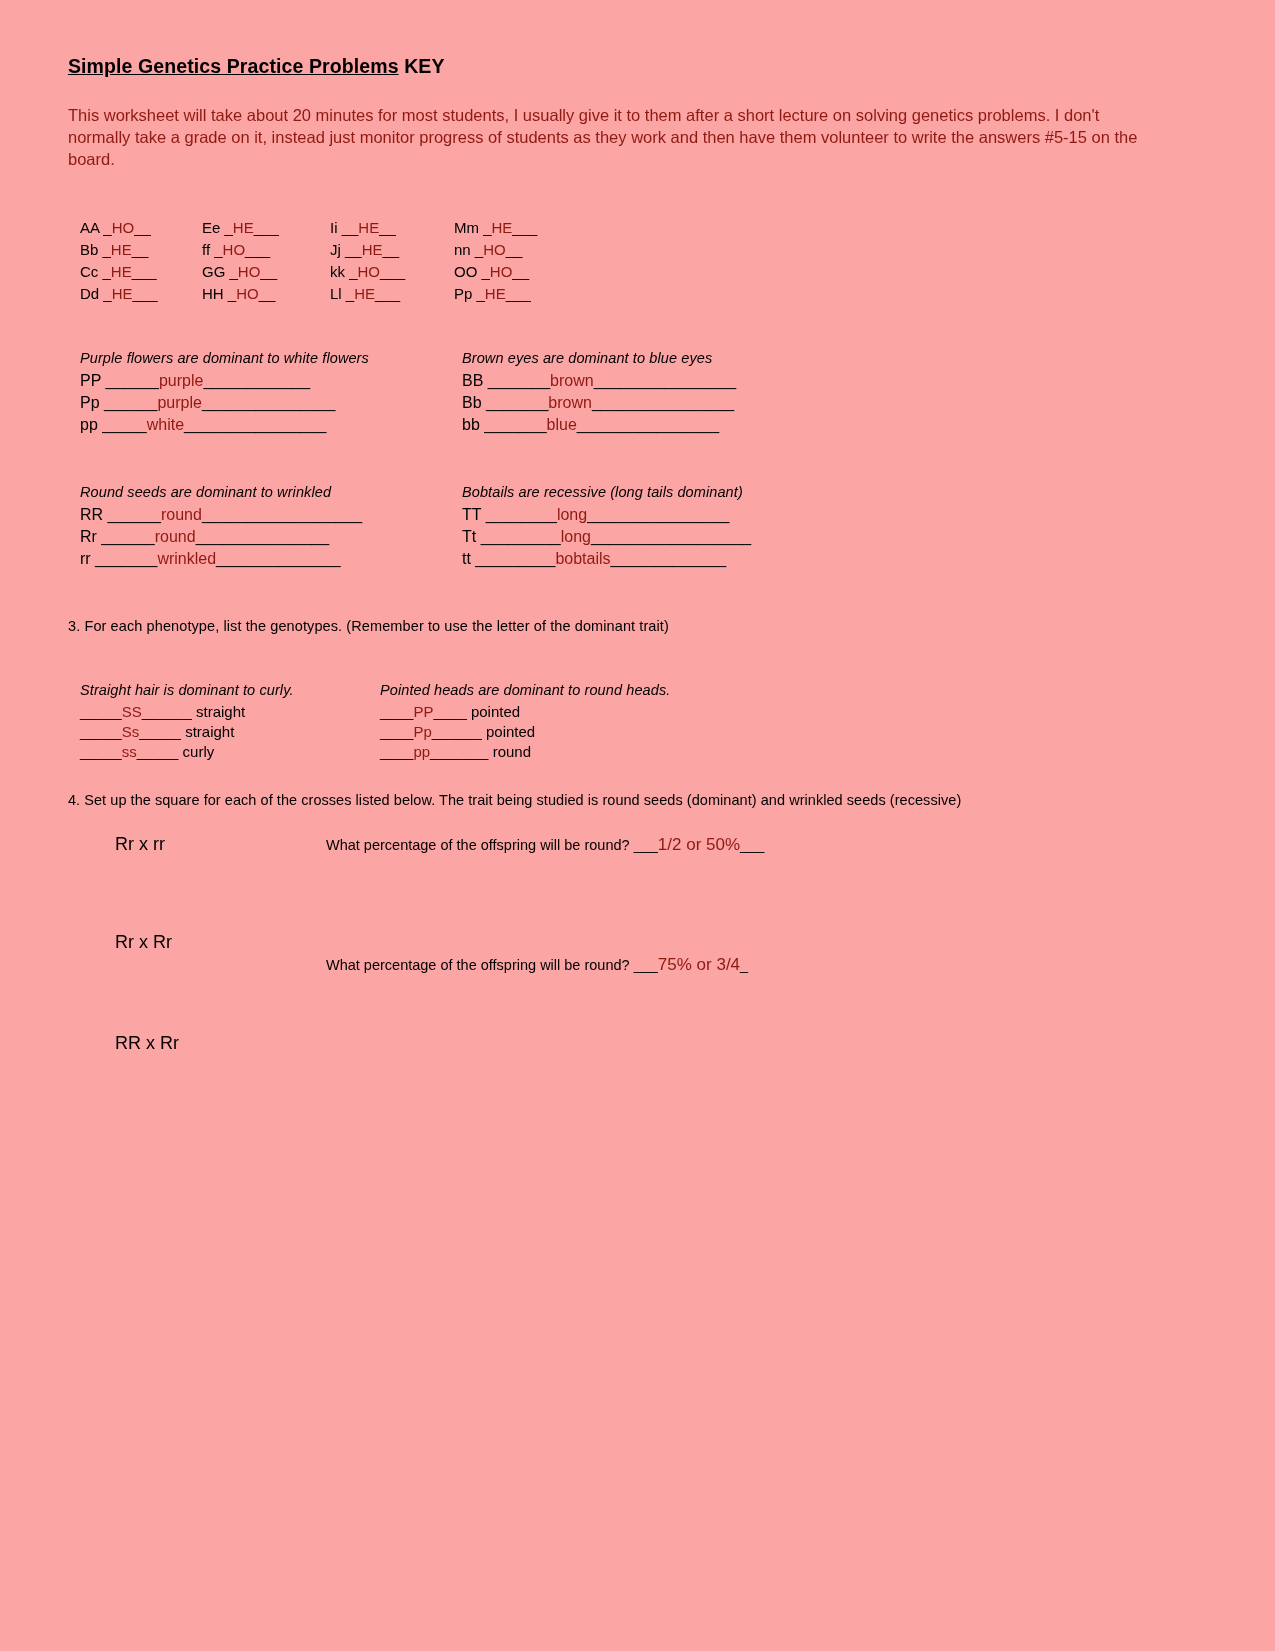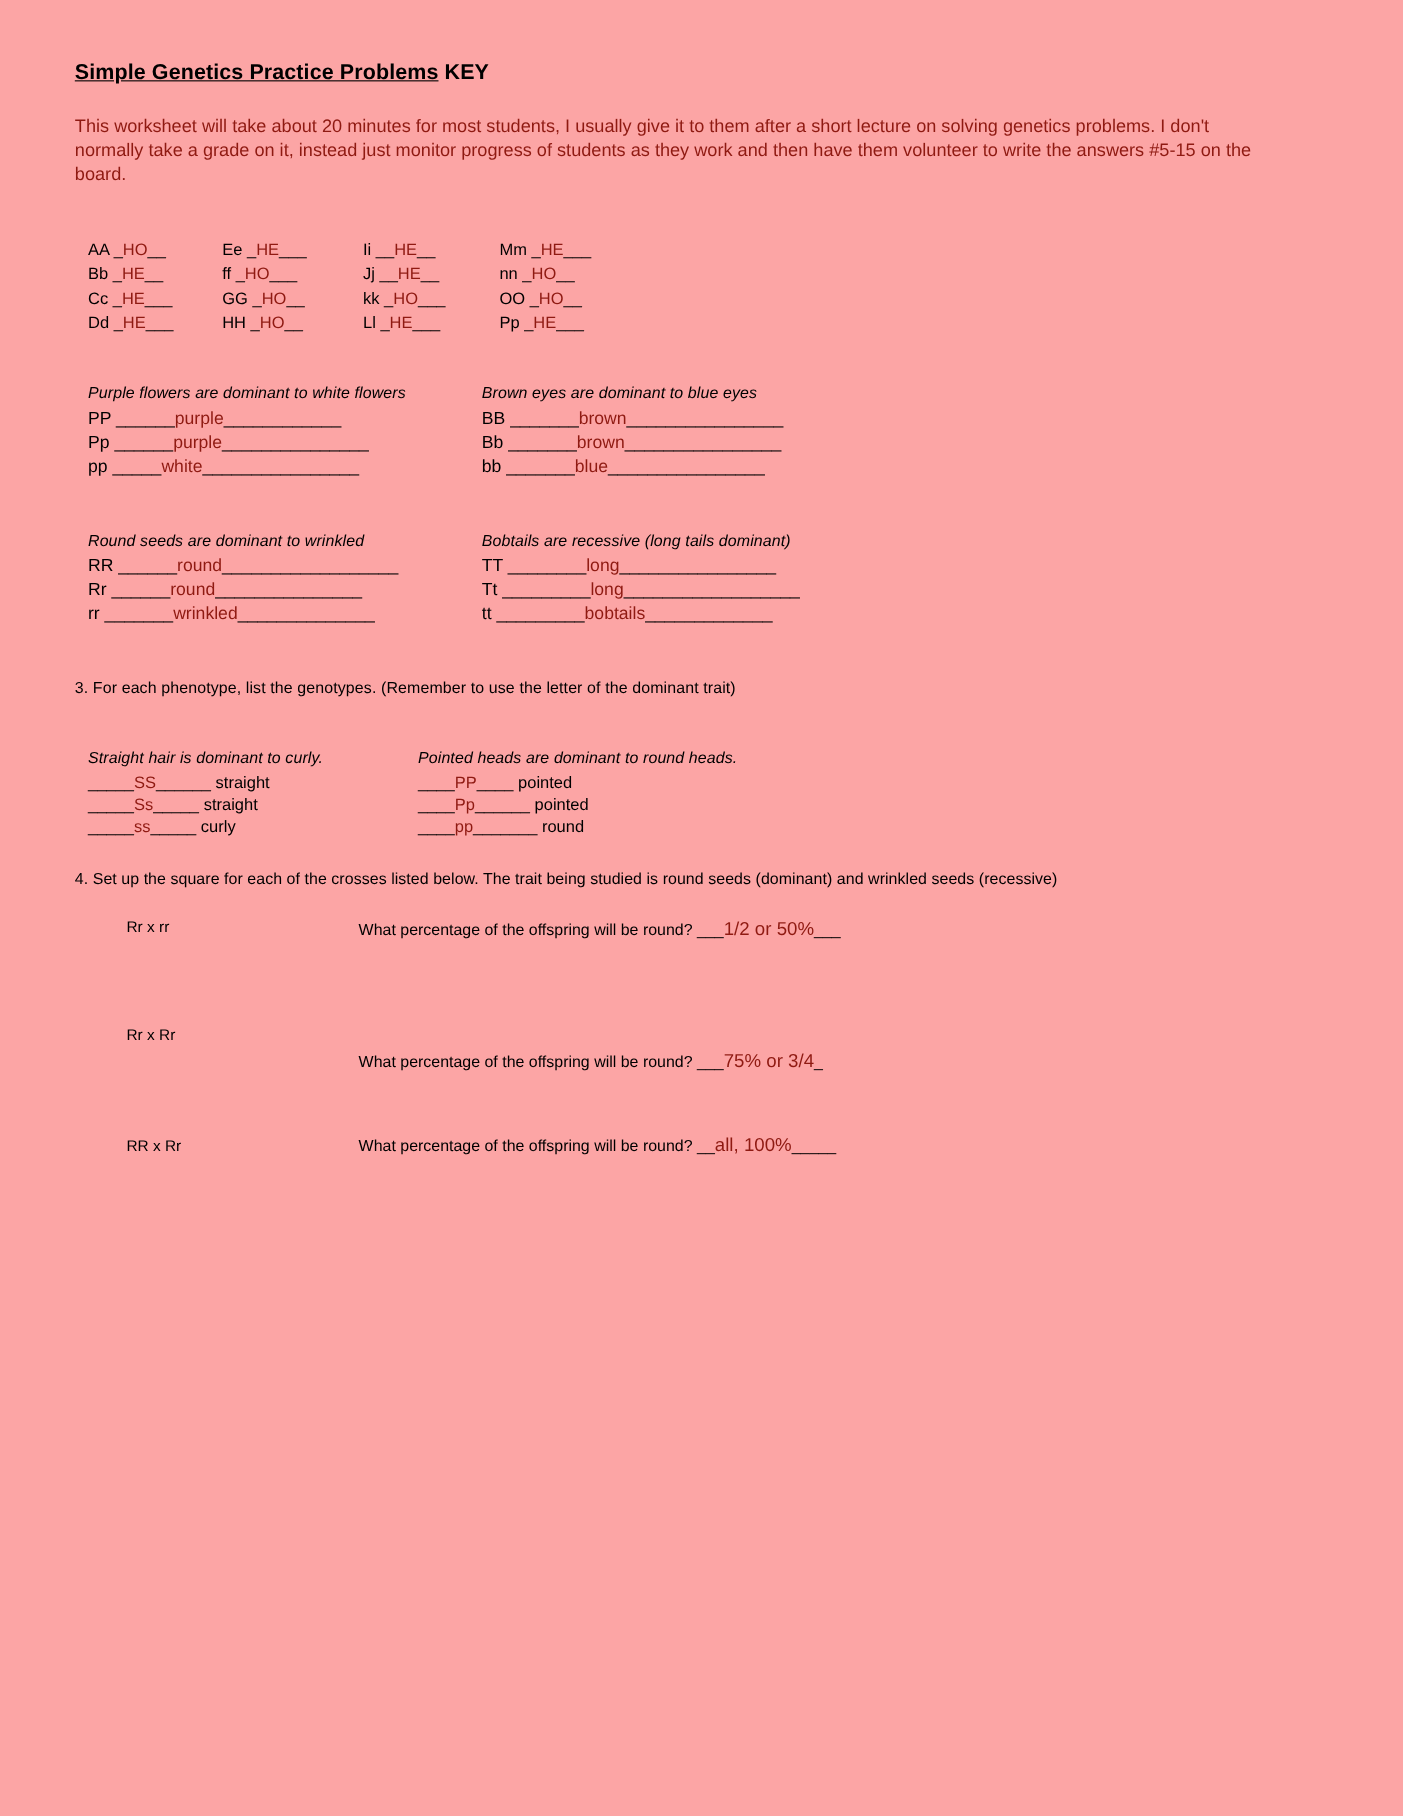--- a/index.html
+++ b/index.html
@@ -57,20 +57,21 @@
     line-height: 20px;
   }
   .geno-cell { white-space: pre; }
   .geno-cell .lbl { color: #000; }
 
   
   .two-col {
     display: grid;
     grid-template-columns: 358px auto;
     margin-left: 12px;
+    gap: 24px;
   }
   .block2 { margin-top: 46px; }
   .block2b { margin-top: 48px; }
   .col-head {
     font-style: italic;
     font-size: 14.5px;
     margin-bottom: 4px;
     letter-spacing: 0.1px;
   }
   .ph-row {
@@ -99,21 +100,21 @@
     letter-spacing: 0.05px;
   }
   .cross-block {
     position: relative;
     margin-top: 26px;
     min-height: 58px;
   }
   .cross-label {
     position: absolute;
     left: 47px;
-    font-size: 14px;
+    font-size: 18px;
     white-space: pre;
   }
   .cross-q {
     margin-left: 258px;
     width: 480px;
     font-size: 14.5px;
     line-height: 22px;
   }
   .cross-q .ans {
     color: #8f1a12;
@@ -210,16 +211,15 @@
     <div class="cross-q pad1"><span>What percentage of the offspring will be round? </span><span>___</span><span class="ans">1/2 or 50%</span><span>___</span></div>
   </div>
 
   <div class="cross-block" style="margin-top:40px;">
     <div class="cross-label">Rr x Rr</div>
     <div class="cross-q pad2"><span>What percentage of the offspring will be round? </span><span>___</span><span class="ans">75% or 3/4</span><span>_</span></div>
   </div>
 
   <div class="cross-block" style="margin-top:40px;">
     <div class="cross-label" style="top:3px;">RR x Rr</div>
-    <div class="cross-q pad3"><span>What percentage of the offspring will be round? </span><span>__</span><span class="ans">all, 100%</span><span>_____</span></div>
   </div>
 
 </div>
 
 </body></html>

